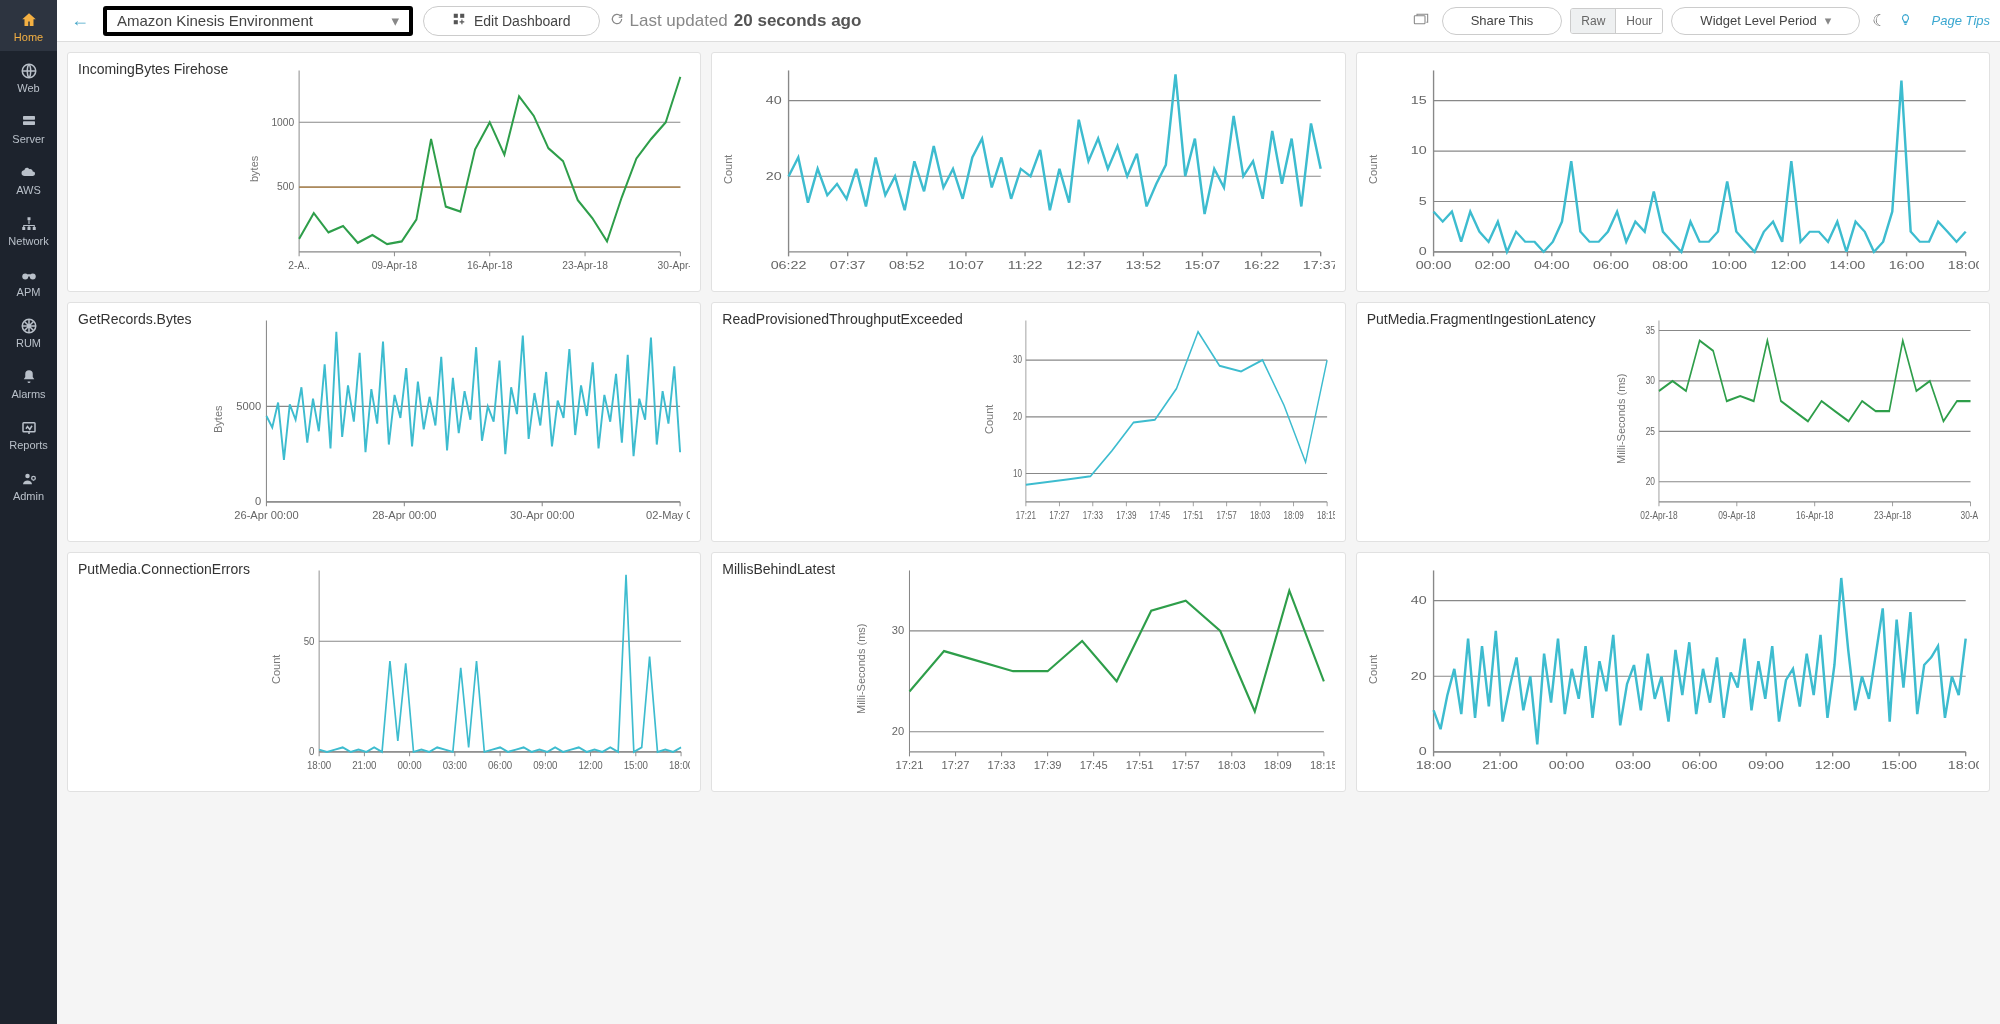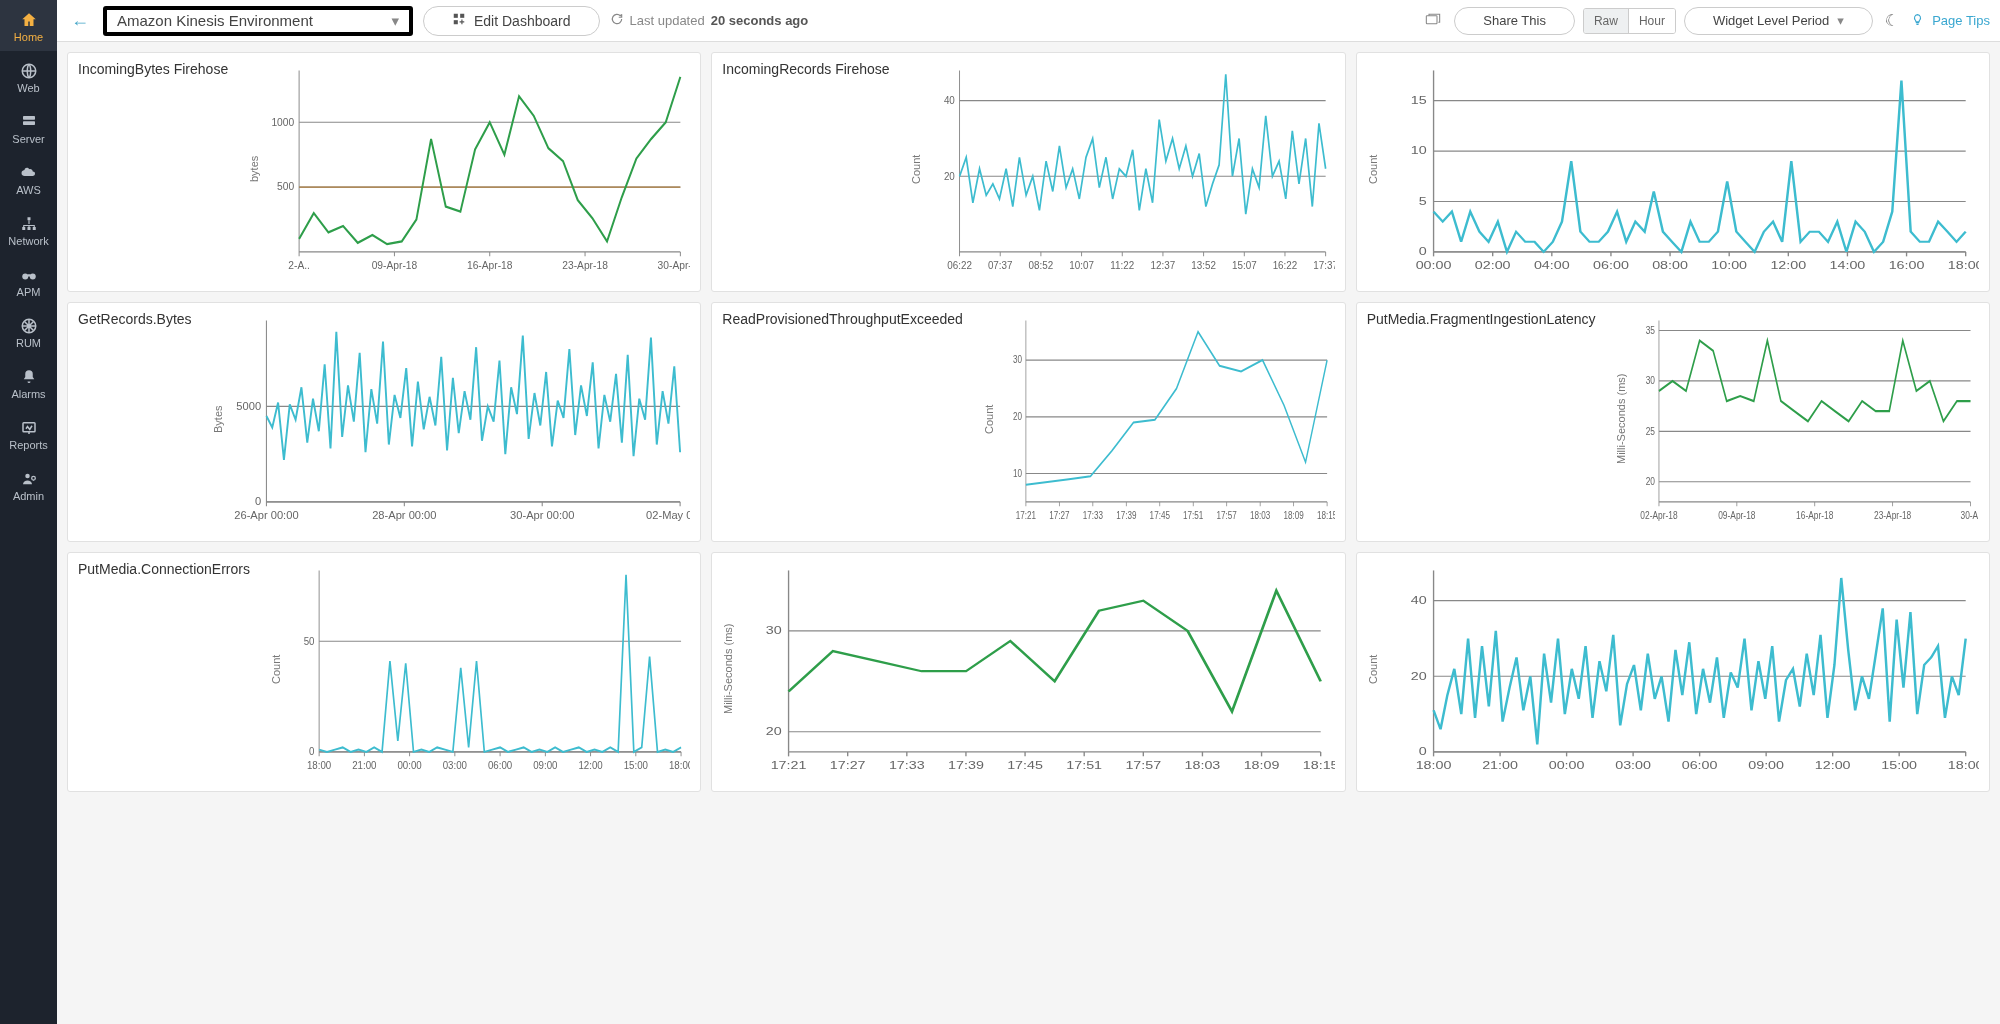--- a/index.html
+++ b/index.html
@@ -11,29 +11,29 @@
   .sidebar-item.active { background: #2d3440; color: #f4b042; }
   .sidebar-item .lbl { font-size: 11px; }
   .sidebar-item svg { width: 20px; height: 18px; }
   
   .main { flex: 1; display: flex; flex-direction: column; overflow: hidden; }
   
   .topbar { height: 42px; background: #fff; border-bottom: 1px solid #ddd; display: flex; align-items: center; padding: 0 10px; gap: 10px; }
   .back-arrow { color: #4aa8c9; font-size: 18px; cursor: pointer; padding: 0 4px; }
   .env-select { flex: 0 0 310px; height: 30px; border: 4px solid #000000; border-radius: 3px; display: flex; align-items: center; justify-content: space-between; padding: 0 10px; background: #fff; cursor: pointer; font-size: 15px; color: #444; }
   .btn { height: 30px; border: 1px solid #ccc; border-radius: 15px; background: #fff; display: inline-flex; align-items: center; padding: 0 28px; cursor: pointer; font-size: 14px; gap: 8px; color: #444; }
-  .last-updated { color: #888; font-size: 13px; display: flex; align-items: center; gap: 6px; }
+  .last-updated { color: #888; font-size: 17px; display: flex; align-items: center; gap: 6px; }
   .last-updated .bold { font-weight: bold; color: #555; }
   .topbar-right { margin-left: auto; display: flex; align-items: center; gap: 8px; }
   .seg { display: inline-flex; border: 1px solid #ccc; border-radius: 3px; overflow: hidden; height: 26px; }
   .seg button { border: none; background: #fff; padding: 0 10px; font-size: 12px; cursor: pointer; color: #666; }
   .seg button.active { background: #eef0f1; }
   .seg button + button { border-left: 1px solid #ccc; }
   .icon-btn { color: #666; cursor: pointer; padding: 4px; }
-  .page-tips { color: #3aa7d0; font-size: 13px; cursor: pointer; display: flex; align-items: center; gap: 8px; }
+  .page-tips { color: #3aa7d0; font-size: 13px; cursor: pointer; display: flex; align-items: center; gap: 20px; font-style: italic; }
   
   .dash { flex: 1; overflow: auto; padding: 10px; }
   .grid { display: grid; grid-template-columns: repeat(3, 1fr); gap: 10px; }
   .card { background: #fff; border: 1px solid #e1e1e1; border-radius: 3px; display: flex; flex-direction: row; }
   .card-title { font-size: 14px; padding: 8px 10px 2px 10px; color: #333; }
   .chart-wrap { flex: 1; padding: 4px 10px 10px 10px; display: flex; }
   .ylabel { writing-mode: vertical-rl; transform: rotate(180deg); font-size: 11px; color: #777; text-align: center; padding: 4px 0; }
   .plot { flex: 1; position: relative; }
   .plot svg { width: 100%; height: 100%; display: block; }
   .axis text { font-size: 10.5px; fill: #666; }
@@ -230,21 +230,20 @@
                     <line x1="430" x2="430" y1="174" y2="178" stroke="#888"></line>
                     <text x="430" y="189" text-anchor="middle">30-Apr-18</text>
           </g>
           <line class="threshold" x1="40" x2="430" y1="116.14285714285714" y2="116.14285714285714"></line>
           <path class="green" d="M40.0 162.4 L55.0 139.3 L70.0 156.6 L85.0 150.9 L100.0 165.9 L115.0 159.0 L130.0 167.1 L145.0 164.7 L160.0 145.1 L175.0 73.3 L190.0 133.5 L205.0 138.1 L220.0 82.6 L235.0 58.3 L250.0 87.2 L265.0 35.1 L280.0 52.5 L295.0 81.4 L310.0 93.0 L325.0 127.7 L340.0 143.9 L355.0 164.7 L370.0 125.4 L385.0 90.7 L400.0 73.3 L415.0 58.3 L430.0 17.8 "></path>
         </svg>
       </div>
     </div>
   </div>
   <div class="card">
-    <div class="card-title">IncomingRecords Firehose</div>
     <div class="chart-wrap">
       <div class="ylabel">Count</div>
       <div class="plot">
         <svg viewBox="0 0 440 200" preserveAspectRatio="none">
           <g class="axis">
             <line class="gridline" x1="40" x2="430" y1="106.49999999999999" y2="106.49999999999999"></line>
                     <text x="35" y="109.49999999999999" text-anchor="end">20</text>
                     <line class="gridline" x1="40" x2="430" y1="38.99999999999999" y2="38.99999999999999"></line>
                     <text x="35" y="41.99999999999999" text-anchor="end">40</text>
             <line x1="40" x2="40" y1="12" y2="174"></line>
@@ -455,20 +454,21 @@
                     <line x1="430" x2="430" y1="174" y2="178" stroke="#888"></line>
                     <text x="430" y="189" text-anchor="middle">18:00</text>
           </g>
 
           <path class="teal" d="M40.0 172.0 L48.5 174.0 L57.0 172.0 L65.4 170.0 L73.9 174.0 L82.4 172.0 L90.9 174.0 L99.3 170.0 L107.8 174.0 L116.3 93.0 L124.8 164.1 L133.3 95.0 L141.7 174.0 L150.2 172.0 L158.7 174.0 L167.2 170.0 L175.7 172.0 L184.1 174.0 L192.6 98.9 L201.1 170.0 L209.6 93.0 L218.0 174.0 L226.5 172.0 L235.0 170.0 L243.5 174.0 L252.0 172.0 L260.4 170.0 L268.9 174.0 L277.4 172.0 L285.9 174.0 L294.3 170.0 L302.8 174.0 L311.3 172.0 L319.8 170.0 L328.3 174.0 L336.7 172.0 L345.2 174.0 L353.7 170.0 L362.2 174.0 L370.7 16.0 L379.1 174.0 L387.6 170.0 L396.1 89.0 L404.6 174.0 L413.0 172.0 L421.5 174.0 L430.0 170.0 "></path>
         </svg>
       </div>
     </div>
   </div>
   <div class="card">
+    <div class="card-title">MillisBehindLatest</div>
     <div class="chart-wrap">
       <div class="ylabel">Milli-Seconds (ms)</div>
       <div class="plot">
         <svg viewBox="0 0 440 200" preserveAspectRatio="none">
           <g class="axis">
             <line class="gridline" x1="40" x2="430" y1="156" y2="156"></line>
                     <text x="35" y="159" text-anchor="end">20</text>
                     <line class="gridline" x1="40" x2="430" y1="66" y2="66"></line>
                     <text x="35" y="69" text-anchor="end">30</text>
             <line x1="40" x2="40" y1="12" y2="174"></line>

